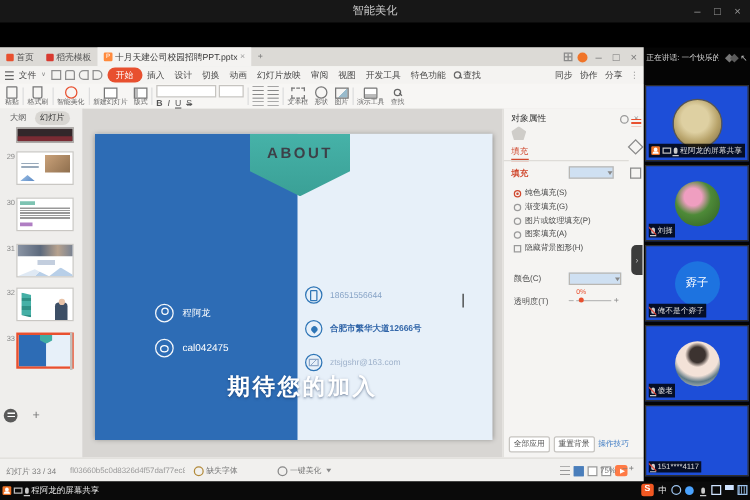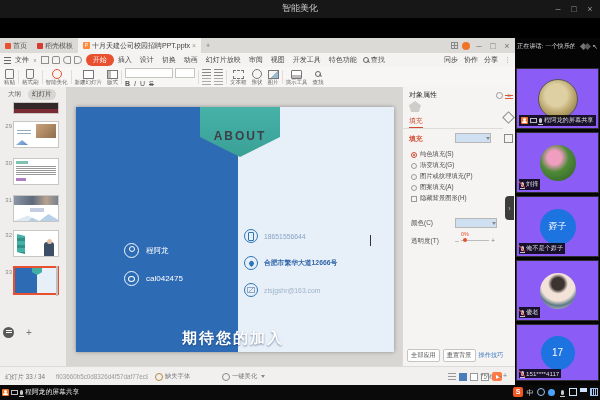--- a/index.html
+++ b/index.html
@@ -35,40 +35,40 @@
   .ptab.on{background:#d8d6d2;border-radius:6px;color:#333;}
   .thumb{left:13px;width:46px;height:27px;background:#fff;border:1px solid #c9c7c3;box-sizing:border-box;overflow:hidden;}
   .thumb.sel{border:2px solid #e8502f;}
   .tnum{left:3px;width:9px;font-size:6px;color:#8a8a8a;text-align:right;}
   .canvas{left:66px;top:0;width:336px;height:279px;background:#d8d6d3;}
   
   .slide{left:10px;top:20px;width:318px;height:245px;background:#e7f0f9;box-shadow:0 0 4px rgba(0,0,0,.35);overflow:hidden;}
   .slide-blue{left:0;top:0;width:162px;height:245px;background:#2d6cb5;}
   .ribbon{left:124px;top:0;width:80px;height:50px;background:linear-gradient(180deg,#46b2a8,#3aa096);
           clip-path:polygon(0 0,100% 0,100% 60%,50% 100%,0 60%);}
-  .ribbon-text{left:124px;top:22px;width:80px;text-align:center;font-size:12px;font-weight:bold;color:#3d4048;letter-spacing:2px;}
+  .ribbon-text{left:124px;top:8px;width:80px;text-align:center;font-size:12px;font-weight:bold;color:#3d4048;letter-spacing:2px;}
   .cicon{width:13px;height:13px;border:1px solid rgba(255,255,255,.95);border-radius:50%;display:flex;align-items:center;justify-content:center;}
   .ricon{width:12px;height:12px;border:1px solid #2e75b6;border-radius:50%;display:flex;align-items:center;justify-content:center;}
-  .headline{font-size:15px;font-weight:bold;color:#fff;letter-spacing:2px;text-shadow:0 1px 2px rgba(15,40,80,.55);white-space:nowrap;margin-top:32px;}
+  .headline{font-size:18px;font-weight:bold;color:#fff;letter-spacing:2px;text-shadow:0 1px 2px rgba(15,40,80,.55);white-space:nowrap;}
   
   .props{left:402px;top:0;width:113px;height:279px;background:#f5f4f2;border-left:1px solid #dcdad6;box-sizing:border-box;}
   .radio{width:6px;height:6px;border:1px solid #9a9a9a;border-radius:50%;display:inline-block;margin-right:3px;box-sizing:border-box;}
   .radio.on{border-color:#d0482e;position:relative;}
   .radio.on::after{content:"";position:absolute;left:1px;top:1px;width:2px;height:2px;border-radius:50%;background:#d0482e;}
   .chk{width:6px;height:6px;border:1px solid #9a9a9a;display:inline-block;margin-right:3px;box-sizing:border-box;}
   .opt{font-size:6.3px;color:#4a4a4a;display:flex;align-items:center;height:11px;}
   .swatch{width:34px;height:8px;background:#cfe0f2;border:1px solid #b9b7b3;display:inline-flex;align-items:center;justify-content:flex-end;}
   .pbtn{font-size:6.2px;color:#555;border:1px solid #c6c4c0;background:#fff;padding:1px 3px;border-radius:2px;}
   
   .statusbar{left:0;top:328px;width:515px;height:19px;background:#f1f0ee;border-top:1px solid #dddbd7;font-size:6.3px;color:#777;}
   .viewbox{width:8px;height:8px;border:1px solid #999;box-sizing:border-box;margin-left:3px;background:#fff;}
   .viewbox.on{background:#4a7ebb;border-color:#4a7ebb;}
   
   .meetpanel{left:515px;top:38px;width:85px;height:347px;background:#050505;}
-  .tile{left:1px;width:83px;height:61px;background:#8b5cf6;border:1px solid #2e2e2e;box-sizing:border-box;}
+  .tile{left:1px;width:83px;height:61px;background:#1d4ed8;border:1px solid #2e2e2e;box-sizing:border-box;}
   .avatar{border-radius:50%;position:absolute;left:50%;top:50%;transform:translate(-50%,-50%);}
   .plabel{position:absolute;left:2px;bottom:2px;background:rgba(0,0,0,.82);color:#ddd;font-size:6.2px;
           display:flex;align-items:center;gap:2px;padding:1px 2px;max-width:76px;white-space:nowrap;overflow:hidden;}
   .mic{width:3px;height:5px;background:#c9c9c9;border-radius:1.5px;position:relative;display:inline-block;flex:none;}
   .mic::before{content:"";position:absolute;left:-1px;bottom:-2px;width:5px;height:1px;background:#c9c9c9;}
   .mic.muted::after{content:"";position:absolute;left:-2px;top:-1px;width:9px;height:1px;background:#e0483a;transform:rotate(45deg);transform-origin:0 0;}
   .badge{width:7px;height:7px;background:#f07428;border-radius:1px;position:relative;flex:none;}
   .badge::before{content:"";position:absolute;left:2px;top:1px;width:3px;height:3px;border-radius:50%;background:#fff;}
   .badge::after{content:"";position:absolute;left:1px;top:4px;width:5px;height:2px;border-radius:2px 2px 0 0;background:#fff;}
   .scr{width:7px;height:5px;border:1px solid #bdbdbd;box-sizing:border-box;flex:none;}
@@ -473,21 +473,20 @@
 
   <div class="ab tile" style="top:222px;">
     <span class="avatar" style="width:36px;height:36px;background:radial-gradient(circle at 50% 30%,#3c3330 0 20%,#f3e2d8 32% 55%,#5e7a86 70%,#f6ece4 100%);"></span>
     <span class="plabel">
       <span class="mic muted"></span>
       <span class="nowrap">傻老</span>
     </span>
   </div>
 
   <div class="ab tile" style="top:286px;height:57px;">
-    <span class="avatar" style="width:34px;height:34px;background:#1d73e0;color:#fff;font-size:10px;display:flex;align-items:center;justify-content:center;">17</span>
     <span class="plabel">
       <span class="mic muted"></span>
       <span class="nowrap">151****4117</span>
     </span>
   </div>
 </div>
 
 <div class="ab handle">›</div>
 
 <div class="ab bottombar">

